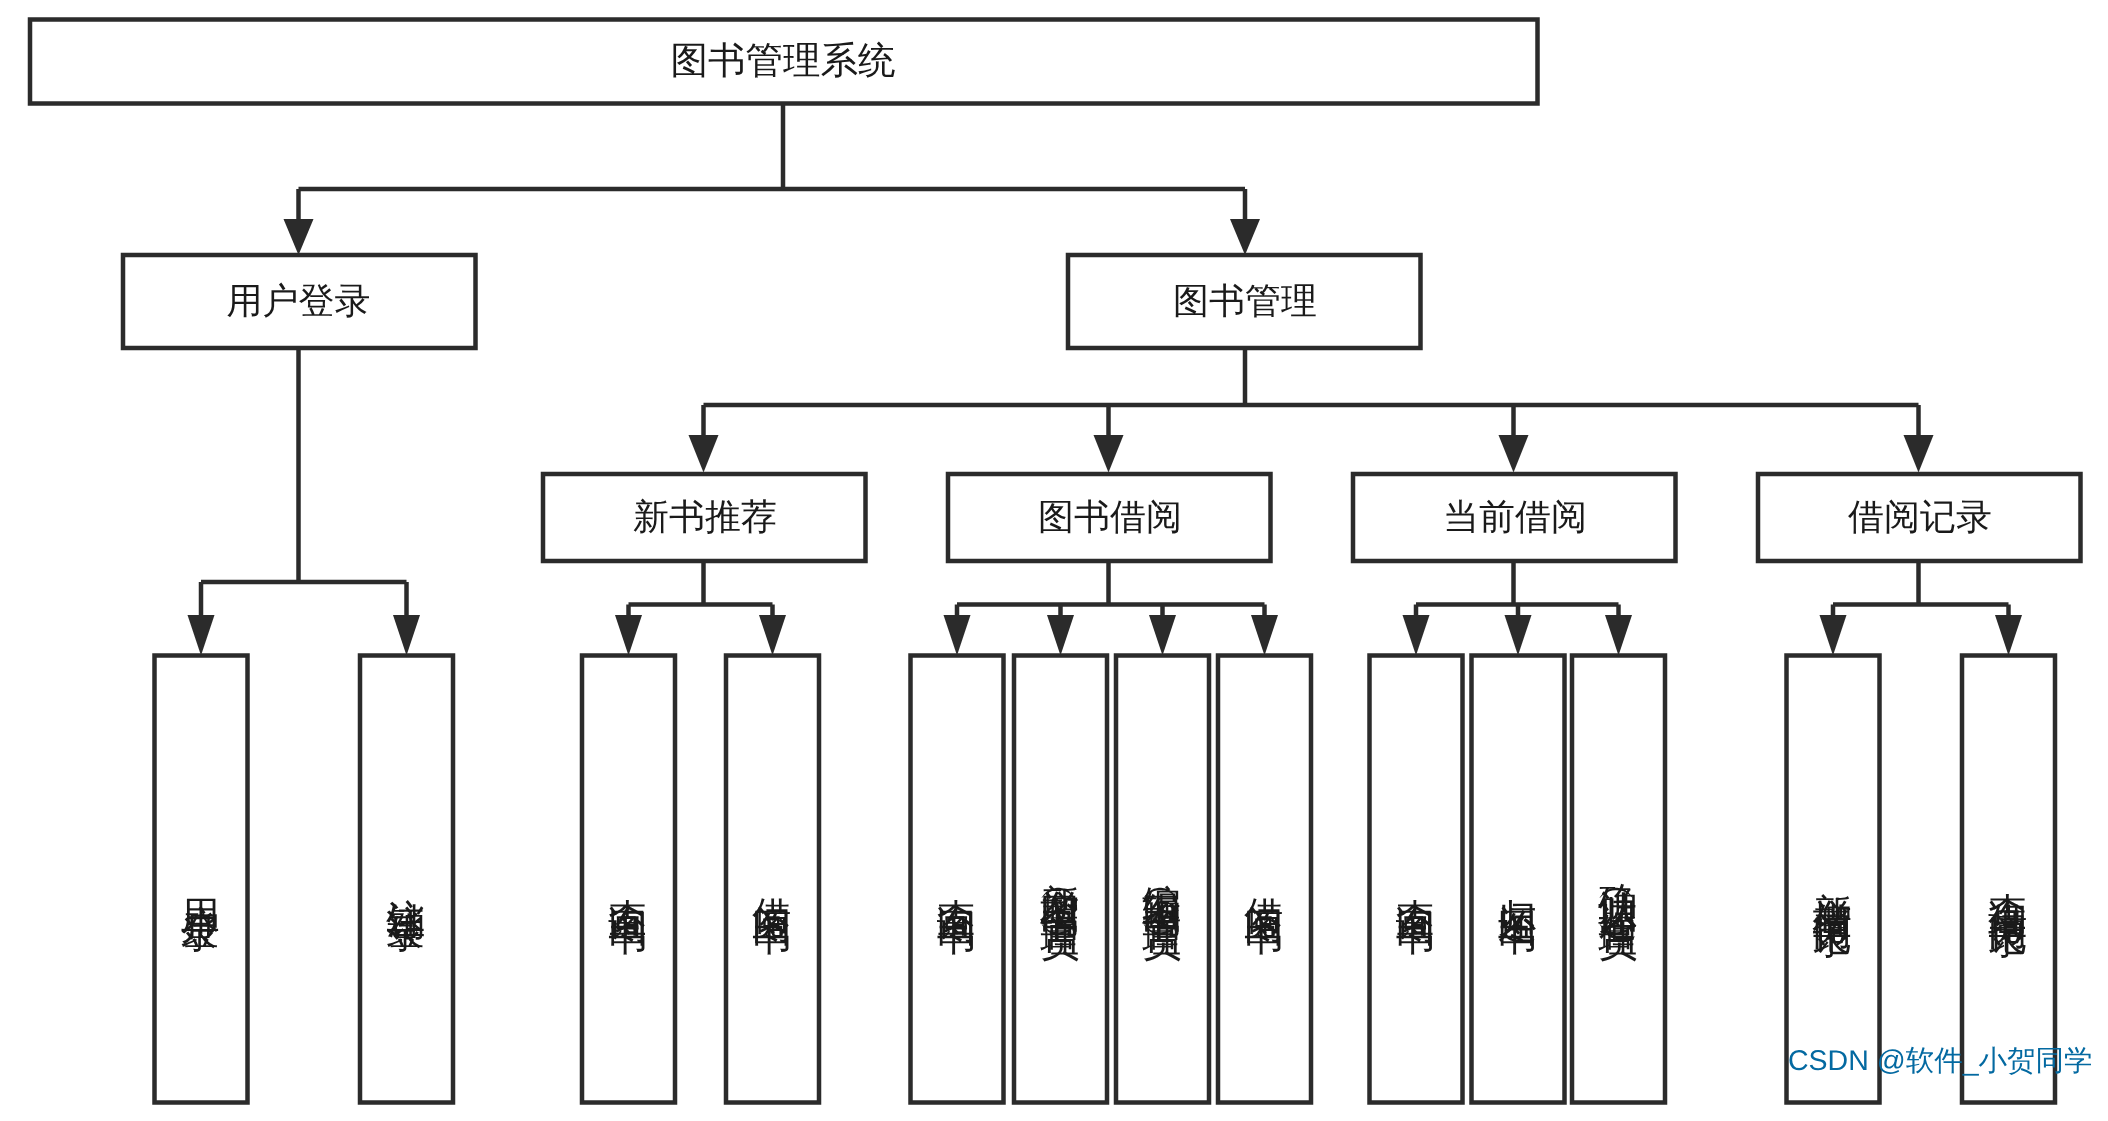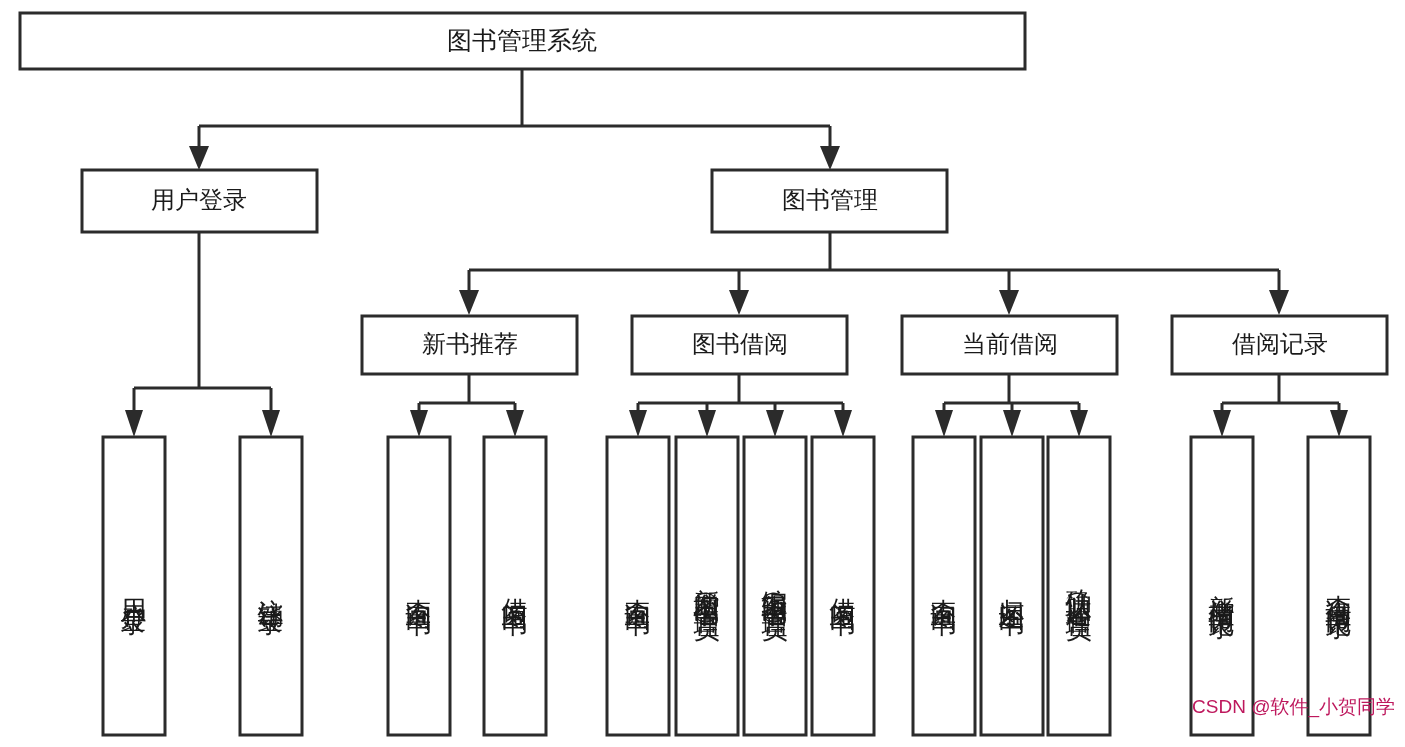--- a/index.html
+++ b/index.html
@@ -72,21 +72,21 @@
   .arrow-head {
     fill: #2b2b2b;
     stroke: none;
   }
   .watermark {
     position: absolute;
     right: 10px;
     bottom: 6px;
     font-family: "Liberation Sans", "DejaVu Sans", sans-serif;
     font-size: 19px;
-    color: #be185d;
+    color: #0369a1;
     white-space: nowrap;
     pointer-events: none;
   }
 </style>
 </head>
 <body>
 
 <div id="diagram-root">
 
   <svg class="diagram" viewBox="0 0 1405 747">

